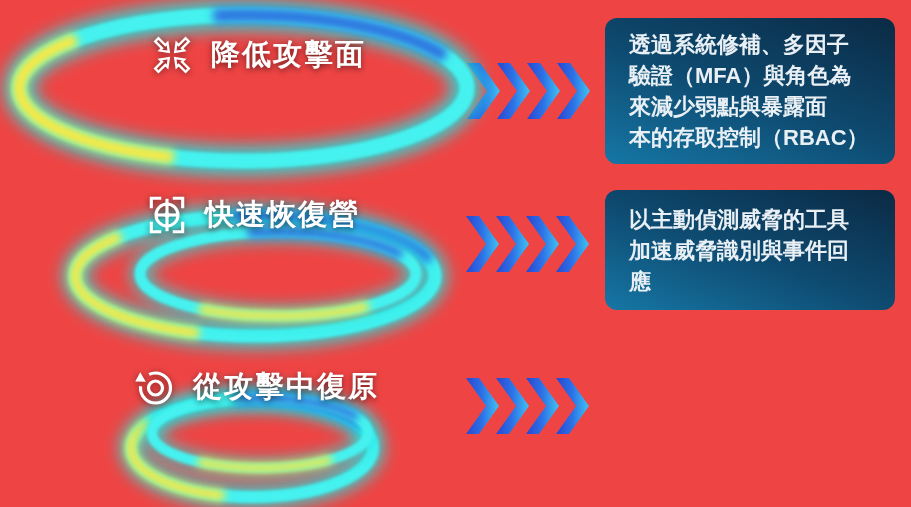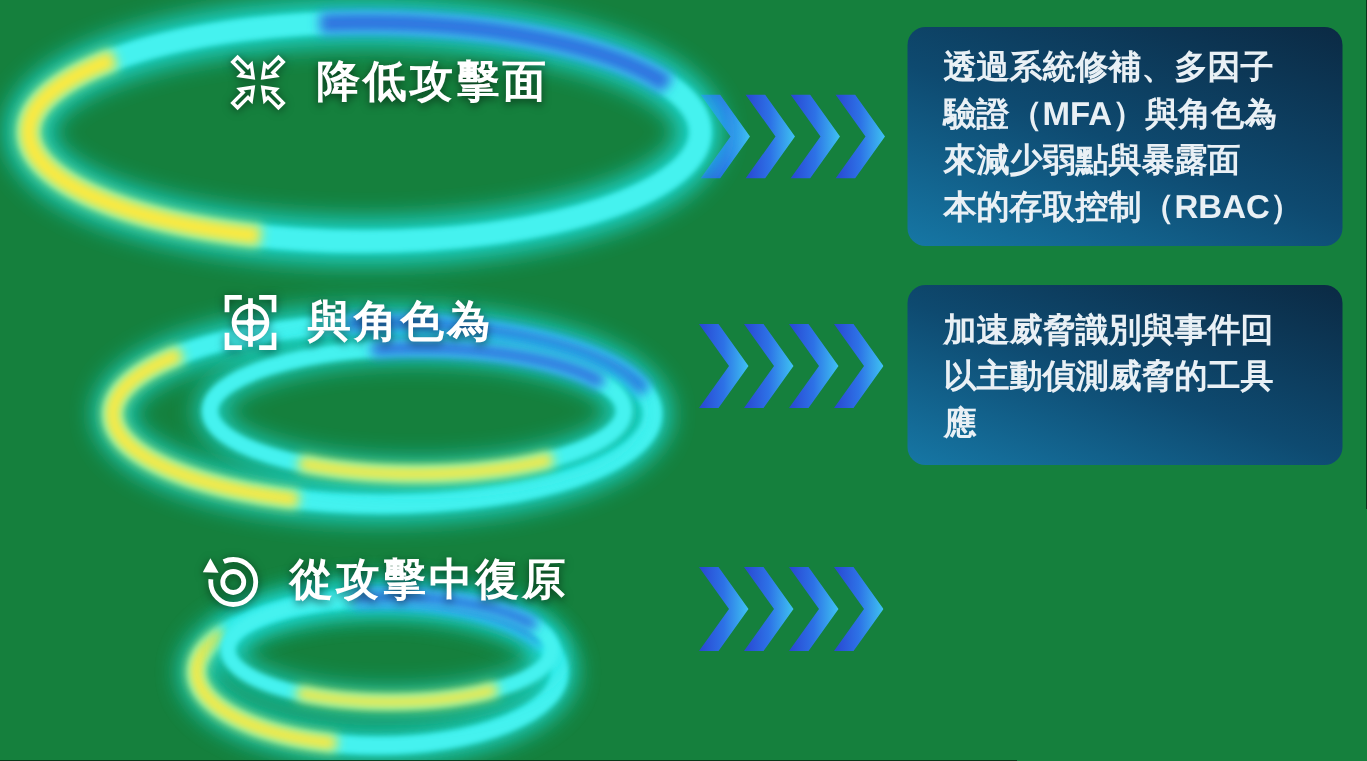--- a/index.html
+++ b/index.html
@@ -1,17 +1,17 @@
 <!DOCTYPE html>
 <html><head>
 <meta charset="utf-8">
 <style>
   html,body { margin:0; padding:0; background:#000; }
   .stage {
-    position:relative; width:911px; height:507px; background:#15803d;
+    position:relative; width:911px; height:507px; background:#ef4444;
     overflow:hidden; font-family:"Liberation Sans", sans-serif;
   }
   svg { display:block; }
 
   
   .rings-layer { position:absolute; left:0; top:0; z-index:2; pointer-events:none; }
   .chev { position:absolute; z-index:1; }
   .title {
     position:absolute; z-index:3; display:flex; align-items:center; gap:15px;
     color:#fff; font-size:29px; font-weight:700; letter-spacing:2px;
@@ -136,43 +136,43 @@
         <path d="M15,6 H7 V14"></path>
         <path d="M29,6 H37 V14"></path>
         <path d="M37,30 V38 H29"></path>
         <path d="M7,30 V38 H15"></path>
         <circle cx="22" cy="22" r="10.5"></circle>
         <path d="M22,8 V36"></path>
         <path d="M12,22 H32"></path>
       </g>
       <circle cx="22" cy="22" r="2.6" fill="#ffffff"></circle>
     </svg>
-    <span>與角色為</span>
+    <span>快速恢復營</span>
   </div>
 
   <svg class="chev" id="chev-2" width="123" height="56" viewBox="0 0 123 56">
     <defs>
       <linearGradient id="cg2" x1="0" y1="0" x2="1" y2="0">
         <stop offset="0" stop-color="#2946d2"></stop>
           <stop offset="0.5" stop-color="#2d72e6"></stop>
           <stop offset="1" stop-color="#3fc3f2"></stop>
       </linearGradient>
     </defs>
     <g fill="url(#cg2)">
       <polygon points="0,0 13,0 33,28 13,56 0,56 20,28"></polygon>
       <polygon points="30,0 43,0 63,28 43,56 30,56 50,28"></polygon>
       <polygon points="60,0 73,0 93,28 73,56 60,56 80,28"></polygon>
       <polygon points="90,0 103,0 123,28 103,56 90,56 110,28"></polygon>
     </g>
   </svg>
 
   <div class="infobox" id="box-2">
     <div>
+        <div>以主動偵測威脅的工具</div>
         <div>加速威脅識別與事件回</div>
-        <div>以主動偵測威脅的工具</div>
         <div>應</div>
       </div>
   </div>
 
   <div class="title" id="title-3">
     <svg class="ticon" width="46" height="46" viewBox="0 0 46 46">
       <circle cx="23.5" cy="24" r="15" fill="none" stroke="#ffffff" stroke-width="3.2" pathLength="100" stroke-dasharray="84 16" stroke-dashoffset="32"></circle>
       <polygon points="0,-5.5 0,5.5 9,0" fill="#ffffff" transform="translate(11,13) rotate(150)"></polygon>
       <circle cx="23.5" cy="24" r="7" fill="none" stroke="#ffffff" stroke-width="3.2"></circle>
     </svg>

